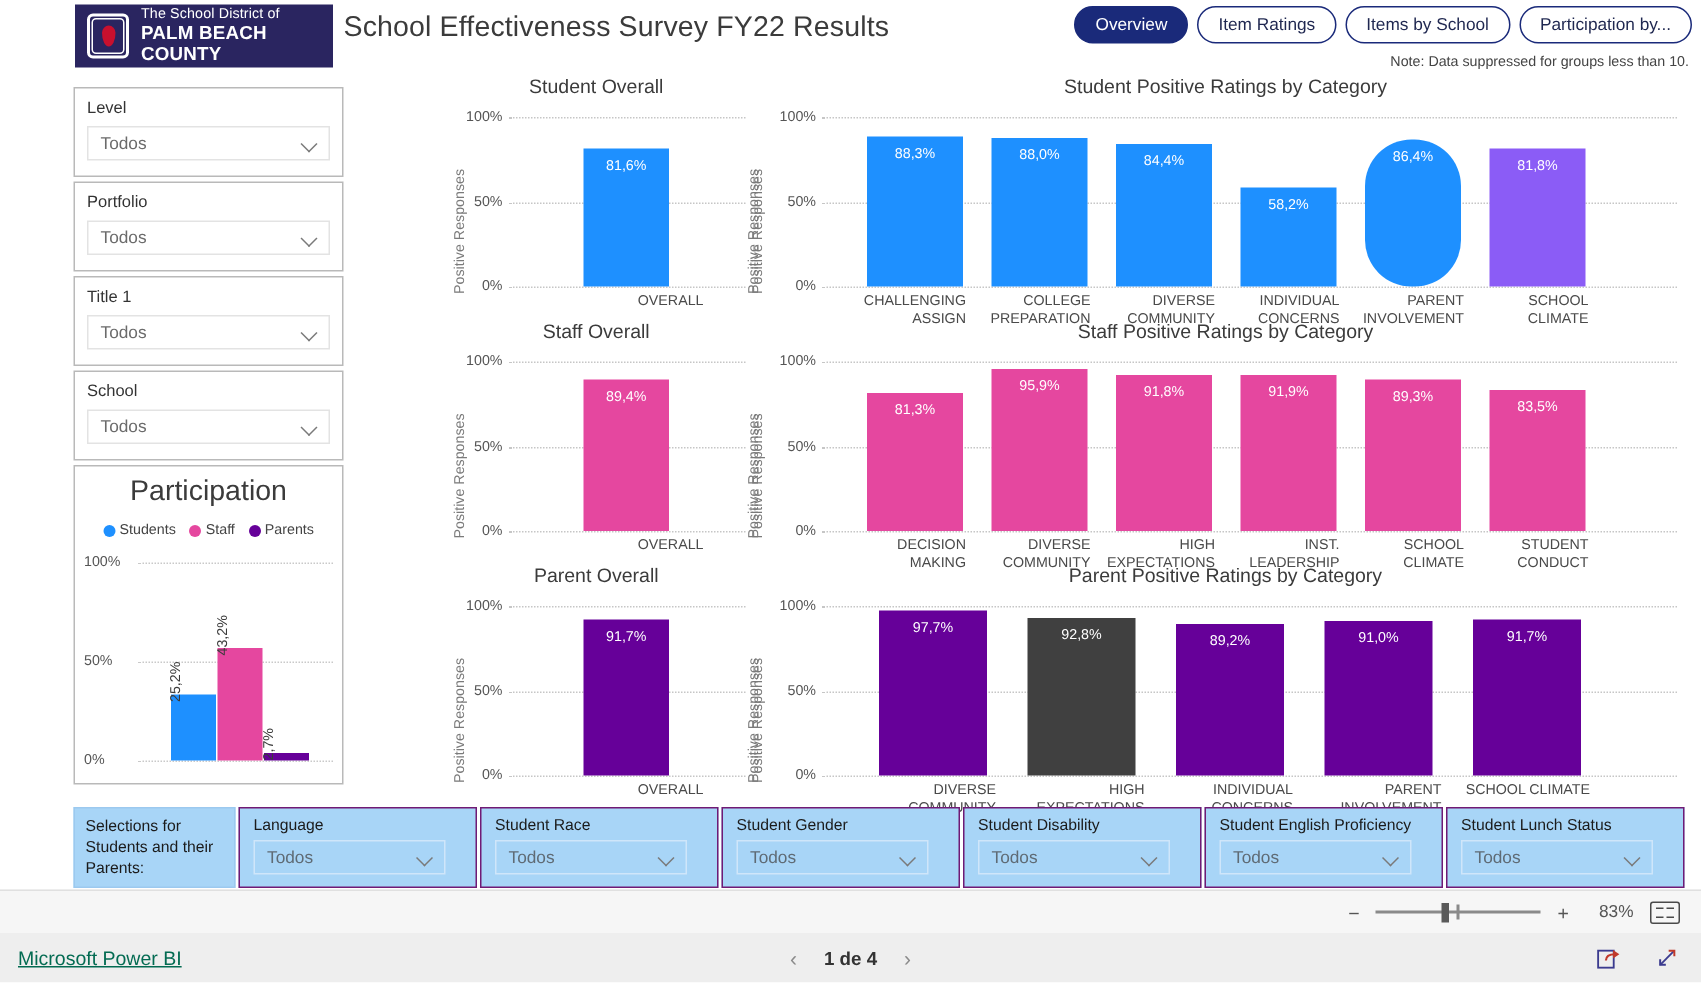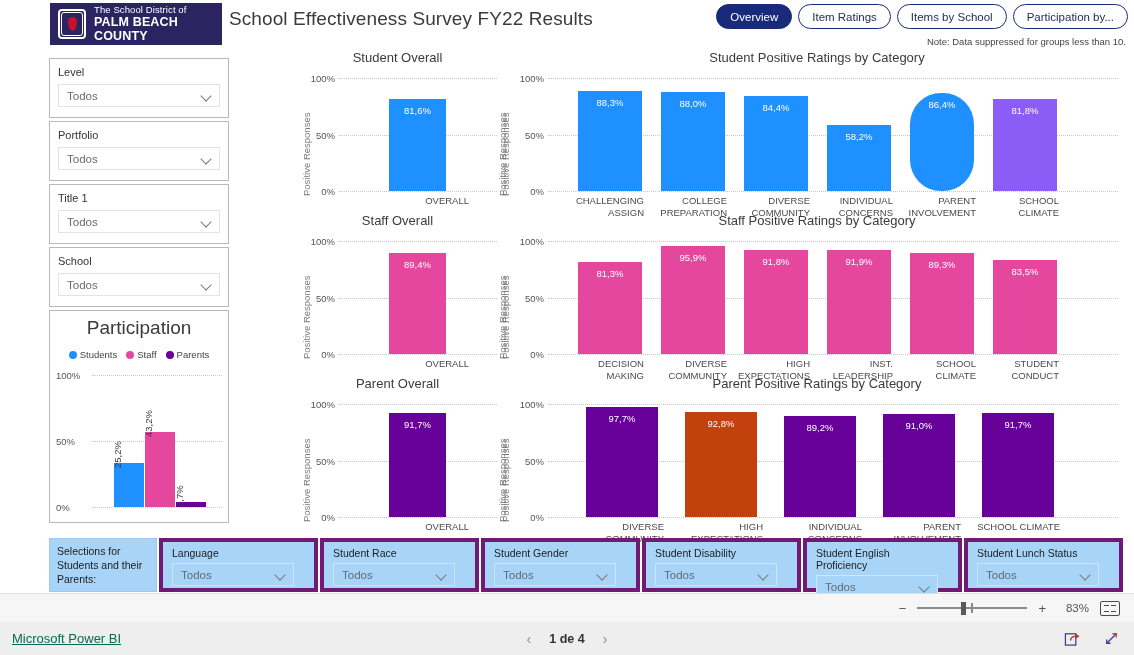--- a/index.html
+++ b/index.html
@@ -138,21 +138,21 @@
   
   .bluebar {
     position:absolute; left:49px; top:538px; width:1074px; height:54px;
     display:flex; align-items:stretch;
   }
   .blue-note {
     width:108px; background:#a8d5f7; border:1px solid #9cc9ef;
     font-size:10.5px; color:#1b1b1b; padding:6px 6px 0 7px; line-height:1.32;
   }
   .blue-slicer {
-    flex:1; background:#a8d5f7; border:4px solid #701a75; margin-left:2px;
+    flex:1; background:#a8d5f7; border:1px solid #701a75; margin-left:2px;
     padding:5px 20px 0 9px;
   }
   .blue-slicer .s-label { font-size:10.5px; color:#1b1b1b; margin-bottom:4px; }
   .blue-dd {
     height:23px; border:1px solid #cfe6fa; background:#a8d5f7;
     display:flex;align-items:center;justify-content:space-between;
     padding:0 7px 0 8px; font-size:11.5px; color:#5f6b75; cursor:pointer;
   }
 
   
@@ -427,21 +427,21 @@
         <div class="gridline" style="top:0"></div>
         <div class="gridline" style="top:56.5px"></div>
         <div class="gridline" style="top:113px"></div>
         <div class="ytick" style="left:-36px;top:0;width:32px;">100%</div>
         <div class="ytick" style="left:-36px;top:56.5px;width:32px;">50%</div>
         <div class="ytick" style="left:-36px;top:113px;width:32px;">0%</div>
 
         <div class="bar" style="left:38px;width:72px;height:97.7%;background:#660099;">
           <span class="val">97,7%</span>
           </div>
-        <div class="bar" style="left:137px;width:72px;height:92.8%;background:#c2410c;">
+        <div class="bar" style="left:137px;width:72px;height:92.8%;background:#404040;">
           <span class="val">92,8%</span>
           </div>
         <div class="bar" style="left:236px;width:72px;height:89.2%;background:#660099;">
           <span class="val">89,2%</span>
           </div>
         <div class="bar" style="left:335px;width:72px;height:91.0%;background:#660099;">
           <span class="val">91,0%</span>
           </div>
         <div class="bar" style="left:434px;width:72px;height:91.7%;background:#660099;">
           <span class="val">91,7%</span>

